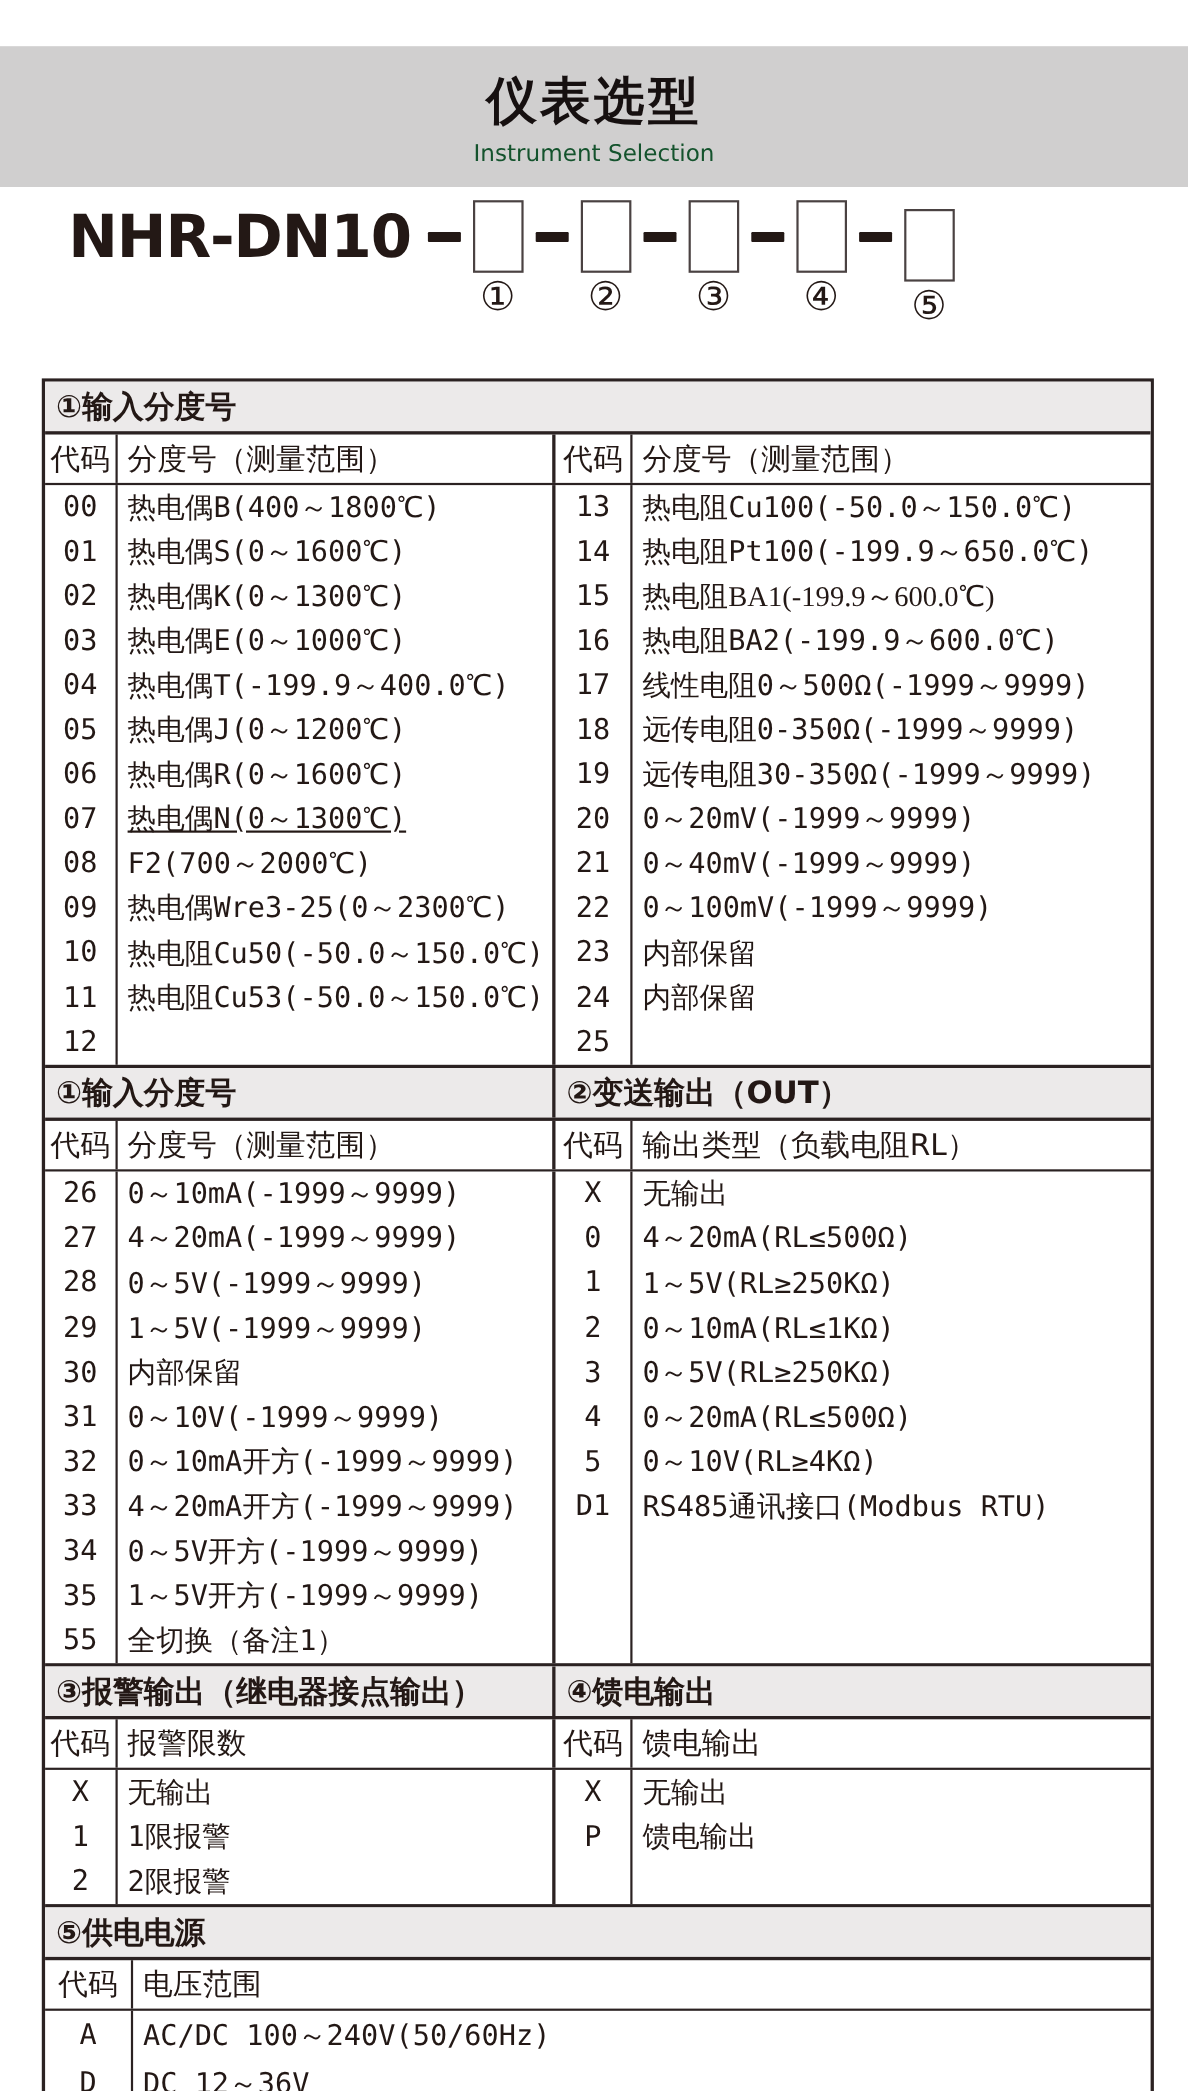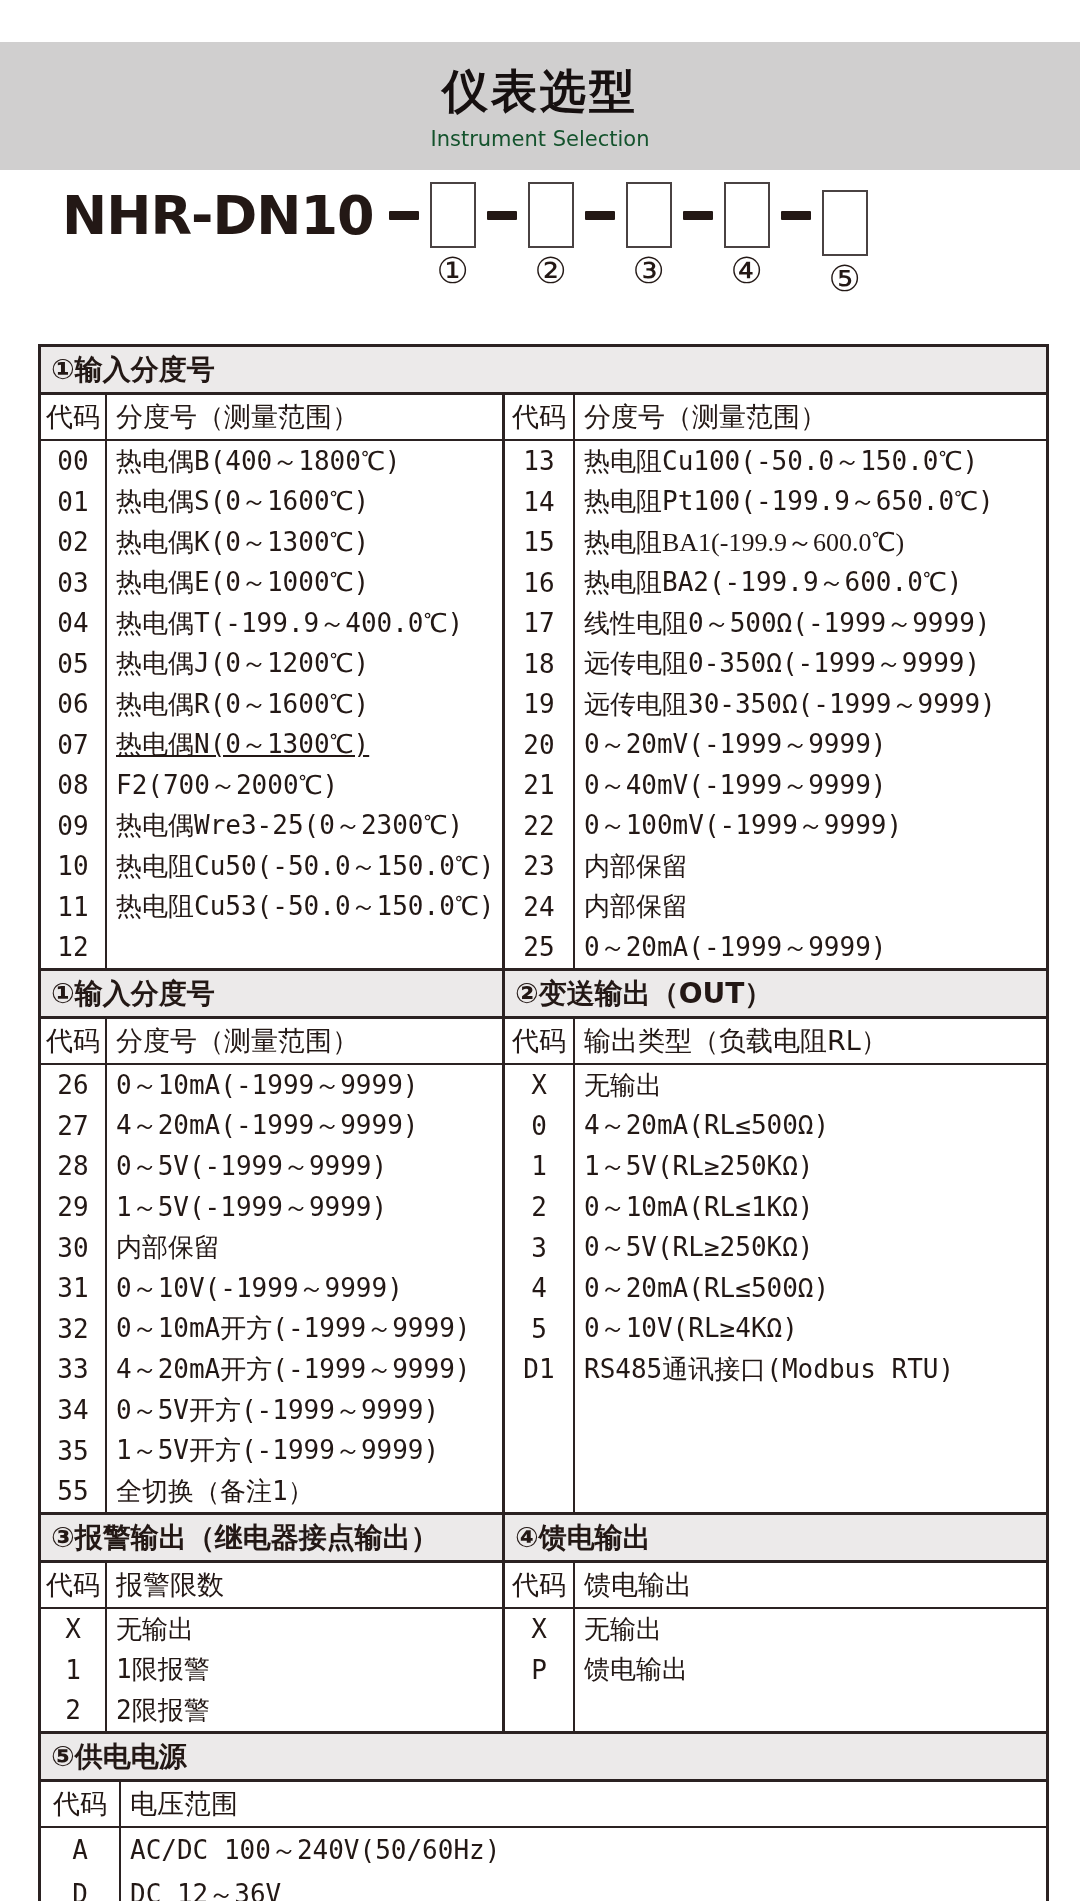--- a/index.html
+++ b/index.html
@@ -179,21 +179,20 @@
             <div class="cell" style="height: 40.5px; font-family: Liberation Serif, serif;">热电阻BA1(-199.9～600.0℃)</div>
             <div class="cell" style="height: 40.5px;">热电阻BA2(-199.9～600.0℃)</div>
             <div class="cell" style="height: 40.5px;">线性电阻0～500Ω(-1999～9999)</div>
             <div class="cell" style="height: 40.5px;">远传电阻0-350Ω(-1999～9999)</div>
             <div class="cell" style="height: 40.5px;">远传电阻30-350Ω(-1999～9999)</div>
             <div class="cell" style="height: 40.5px;">0～20mV(-1999～9999)</div>
             <div class="cell" style="height: 40.5px;">0～40mV(-1999～9999)</div>
             <div class="cell" style="height: 40.5px;">0～100mV(-1999～9999)</div>
             <div class="cell" style="height: 40.5px;">内部保留</div>
             <div class="cell" style="height: 40.5px;">内部保留</div>
-            <div class="cell" style="height: 40.5px;">0～20mA(-1999～9999)</div>
           </div>
         </div>
       </div>
     </div>
     <div class="section">
       <div class="sec-head-row">
         <div class="sec-head hl">①输入分度号</div>
         <div class="sec-head hr">②变送输出（OUT）</div>
       </div>
       <div class="colhead-row ch">

